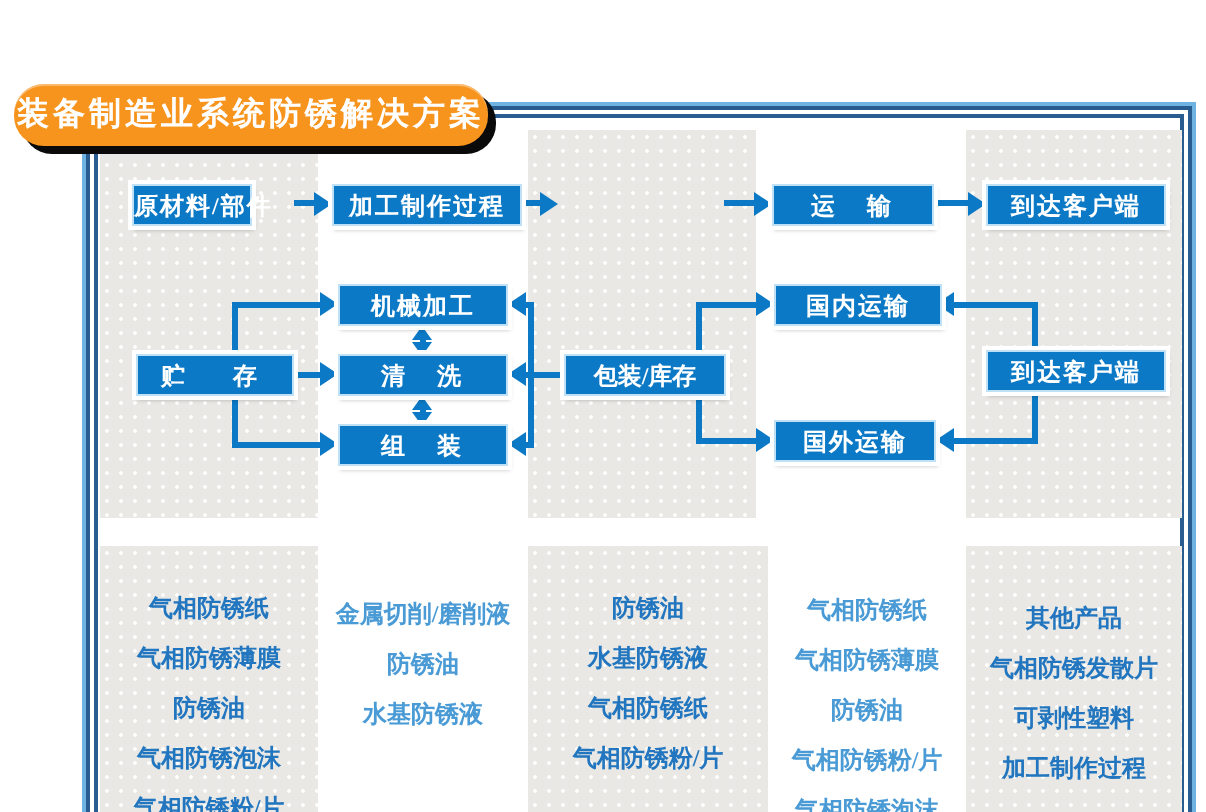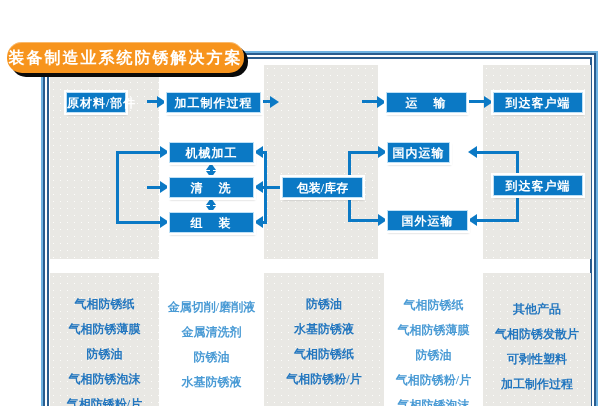--- a/index.html
+++ b/index.html
@@ -94,35 +94,35 @@
   <div class="tl" style="left:468px;top:174px;"></div>
   <div class="h" style="left:477px;top:179px;width:39px;"></div>
 
   <div class="node" style="left:66px;top:52px;width:60px;letter-spacing:1px;">原材料/部件</div>
   <div class="node" style="left:166px;top:52px;width:95px;letter-spacing:1px;">加工制作过程</div>
   <div class="node" style="left:386px;top:52px;width:81px;">运　输</div>
   <div class="node" style="left:493px;top:52px;width:90px;letter-spacing:1px;">到达客户端</div>
   <div class="node" style="left:169px;top:102px;width:85px;letter-spacing:1px;">机械加工</div>
   <div class="node" style="left:169px;top:137px;width:85px;">清　洗</div>
   <div class="node" style="left:169px;top:172px;width:85px;">组　装</div>
+  <div class="node" style="left:68px;top:137px;width:79px;letter-spacing:6px;">贮　存</div>
   <div class="node" style="left:282px;top:137px;width:81px;letter-spacing:0;">包装/库存</div>
-  <div class="node" style="left:387px;top:102px;width:63px;letter-spacing:1px;">国内运输</div>
+  <div class="node" style="left:387px;top:102px;width:84px;letter-spacing:1px;">国内运输</div>
   <div class="node" style="left:387px;top:170px;width:81px;letter-spacing:1px;">国外运输</div>
   <div class="node" style="left:493px;top:135px;width:90px;letter-spacing:1px;">到达客户端</div>
 
   <div class="plist" style="left:50px;top:233px;width:109px;padding-top:19px;">
     <span class="pitem">气相防锈纸</span>
     <span class="pitem">气相防锈薄膜</span>
     <span class="pitem">防锈油</span>
     <span class="pitem">气相防锈泡沫</span>
     <span class="pitem">气相防锈粉/片</span>
   </div>
   <div class="plist onwhite" style="left:159px;top:233px;width:105px;padding-top:22px;">
     <span class="pitem">金属切削/磨削液</span>
-    <span class="pitem">金属清洗剂</span>
     <span class="pitem">防锈油</span>
     <span class="pitem">水基防锈液</span>
   </div>
   <div class="plist" style="left:264px;top:233px;width:120px;padding-top:19px;">
     <span class="pitem">防锈油</span>
     <span class="pitem">水基防锈液</span>
     <span class="pitem">气相防锈纸</span>
     <span class="pitem">气相防锈粉/片</span>
   </div>
   <div class="plist onwhite" style="left:384px;top:233px;width:99px;padding-top:20px;">

